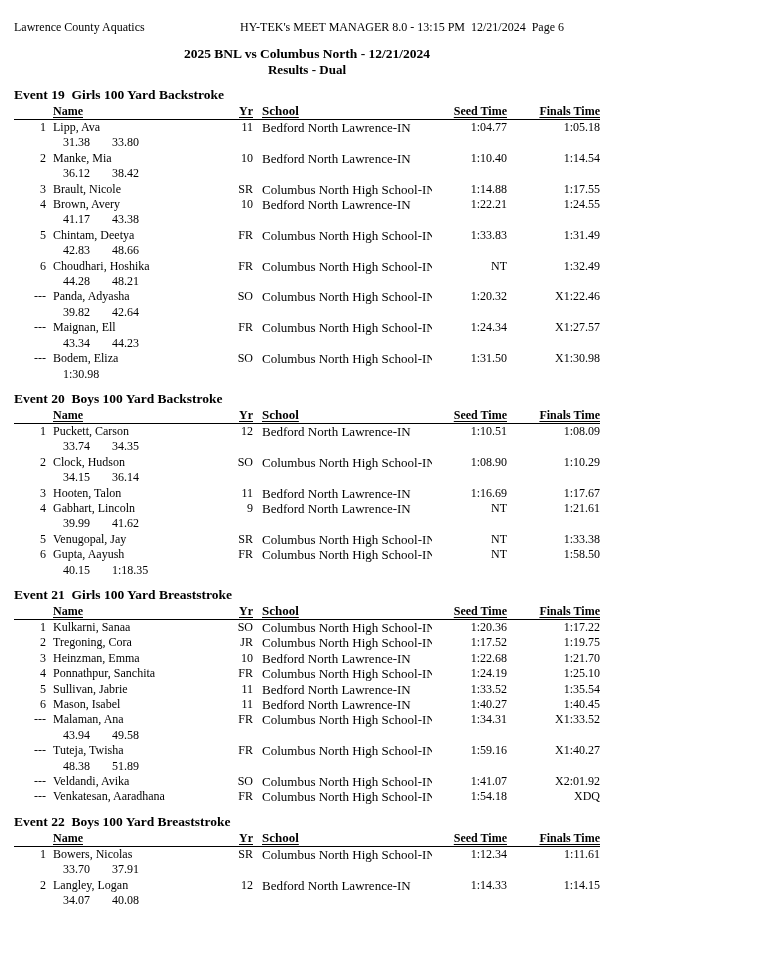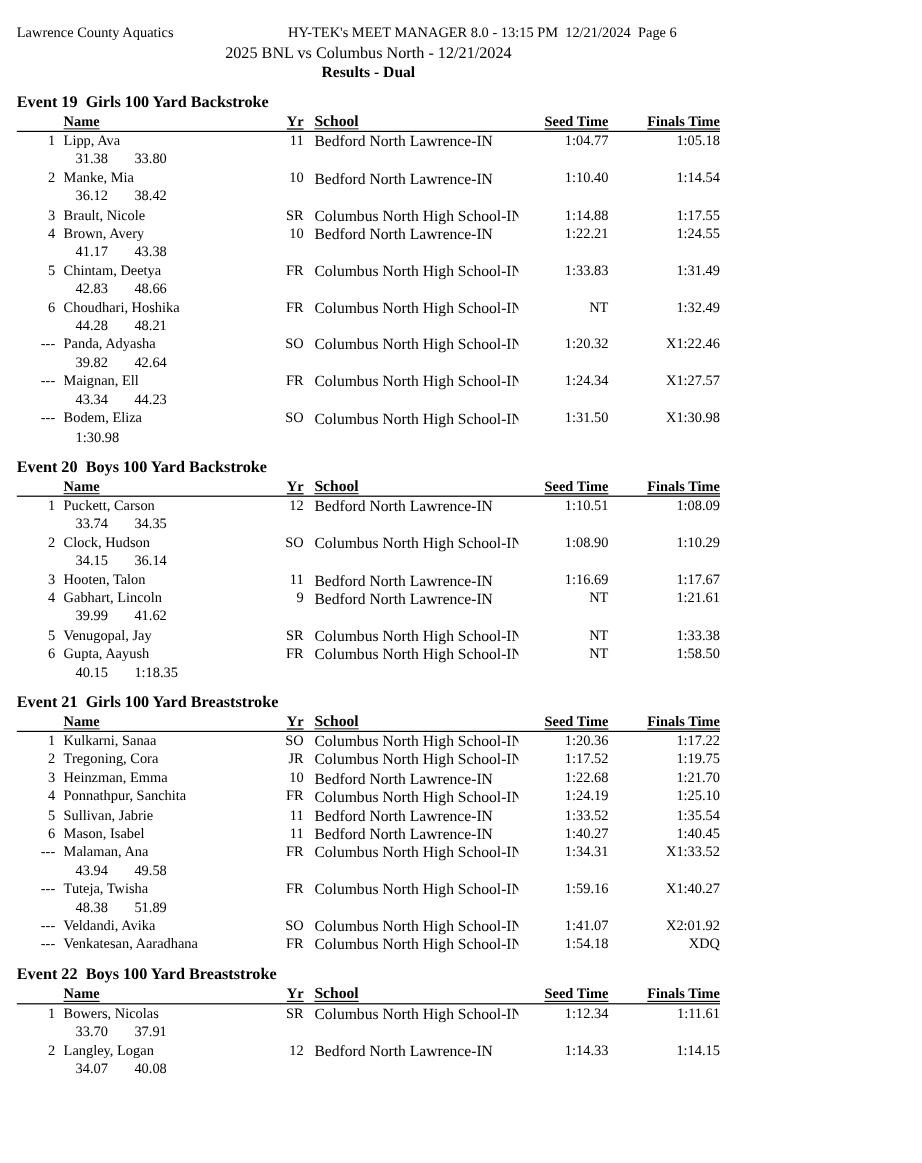--- a/index.html
+++ b/index.html
@@ -2,21 +2,21 @@
 <html><head>
 <meta charset="utf-8">
 <style>
   * { margin: 0; padding: 0; box-sizing: border-box; }
   html, body { background: #ffffff; }
   body { width: 768px; height: 969px; font-family: "Liberation Serif", "DejaVu Serif", serif; color: #000; }
   .page { width: 623px; height: 969px; padding: 20px 23px 0 14px; background: #fff; overflow: hidden; }
 
   .topbar { display: flex; justify-content: space-between; align-items: baseline; font-size: 12px; line-height: 15px; }
   .topbar .right { white-space: pre; margin-right: 36px; }
-  .title-line { text-align: center; font-weight: normal; font-size: 13.5px; line-height: 16px; margin-top: 1px; }
+  .title-line { text-align: center; font-weight: bold; font-size: 13.5px; line-height: 16px; margin-top: 11px; }
   .subtitle-line { text-align: center; font-weight: bold; font-size: 13px; line-height: 16px; }
 
   .event { margin-top: 8px; }
   .event-title { font-size: 13.5px; font-weight: bold; line-height: 17px; white-space: pre; }
 
   .grid-row { display: grid; grid-template-columns: 32px 160px 47px 179px 75px 93px 145px; font-size: 12px; }
   .hdr-row { border-bottom: 1.5px solid #000; padding-bottom: 1px; line-height: 14px; margin-top: 1px; }
   .hdr-row span { font-weight: bold; text-decoration: underline; text-underline-offset: 2px; }
   .hdr-row .c-place { text-decoration: none; }
 

